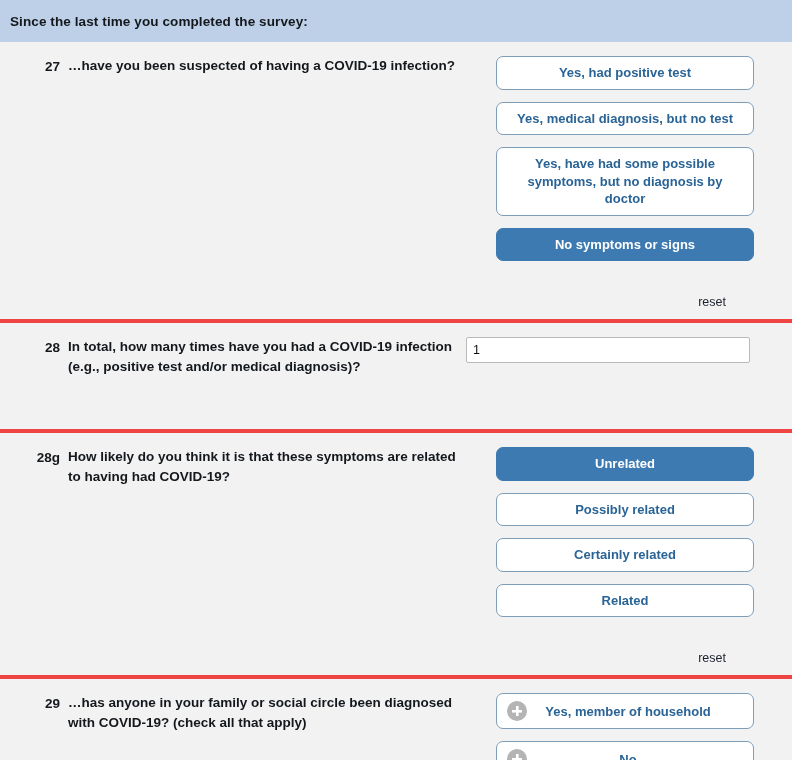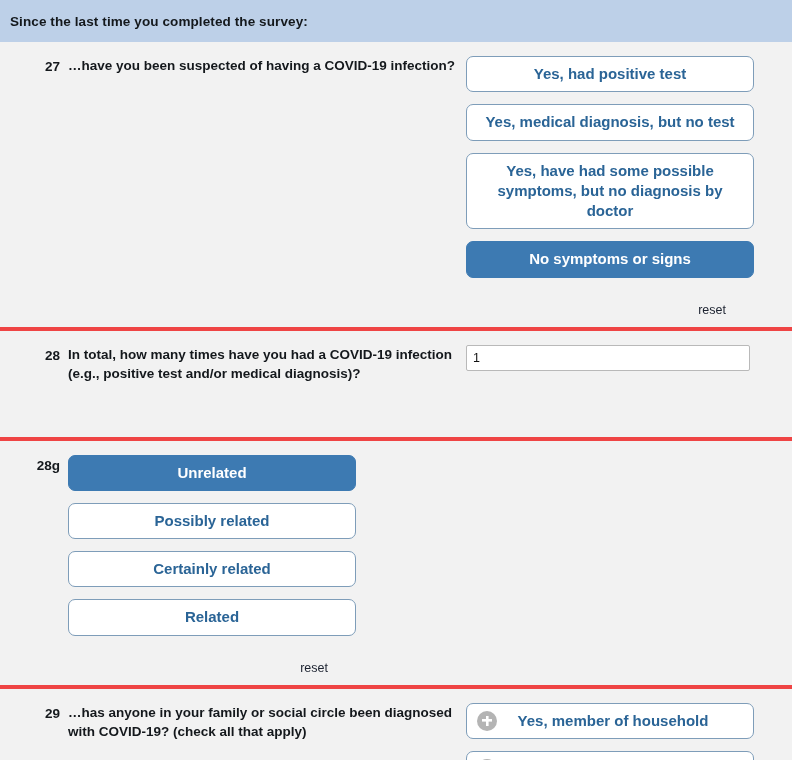--- a/index.html
+++ b/index.html
@@ -87,29 +87,30 @@
   
   .opt {
     display: flex;
     align-items: center;
     justify-content: center;
     min-height: 32px;
     border-radius: 7px;
     border: 1px solid #7e9db9;
     background: #ffffff;
     color: #2a6496;
-    font-size: 15px;
+    font-size: 13px;
     font-weight: bold;
     text-align: center;
     margin-bottom: 12px;
     padding: 7px 10px;
     box-sizing: border-box;
     line-height: 1.35;
     cursor: pointer;
     user-select: none;
+    margin-left: 30px;
   }
   .opt:last-child { margin-bottom: 0; }
   .opt.selected {
     background: #3d7ab2;
     border-color: #3d7ab2;
     color: #ffffff;
   }
 
   
   .opt.check {
@@ -146,21 +147,21 @@
   .cb-icon.tick {
     background: #ffffff;
   }
   .cb-icon.tick svg { display: block; }
 
   
   .reset-row {
     display: flex;
     justify-content: flex-end;
     padding-right: 28px;
-    margin-top: 13px;
+    margin-top: 22px;
   }
   .reset-link {
     font-size: 12.5px;
     color: #1c2230;
     text-decoration: none;
     cursor: pointer;
   }
 
   
   .text-input {
@@ -217,20 +218,21 @@
   <div class="question q-28">
     <div class="q-num">28</div>
     <div class="q-text">In total, how many times have you had a COVID-19 infection (e.g., positive test and/or medical diagnosis)?</div>
     <div class="q-answers">
       <input class="text-input" type="text" value="1" style="">
     </div>
   </div>
 
   <div class="question q-28g">
     <div class="q-num">28g</div>
+    <div class="q-text">How likely do you think it is that these symptoms are related to having had COVID-19?</div>
     <div class="q-answers">
       <div class="opt selected">
         <span class="opt-label">Unrelated</span>
       </div>
       <div class="opt">
         <span class="opt-label">Possibly related</span>
       </div>
       <div class="opt">
         <span class="opt-label">Certainly related</span>
       </div>

